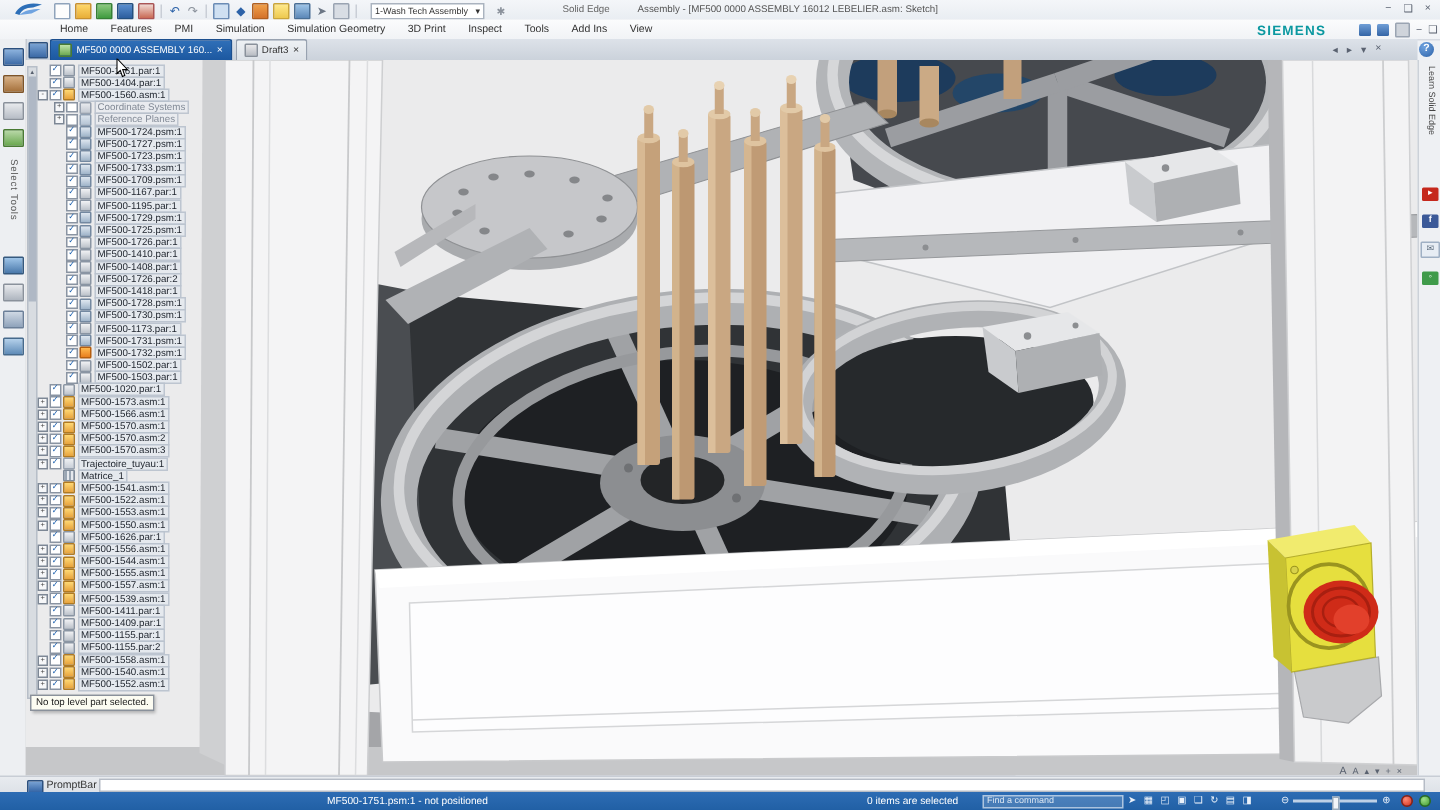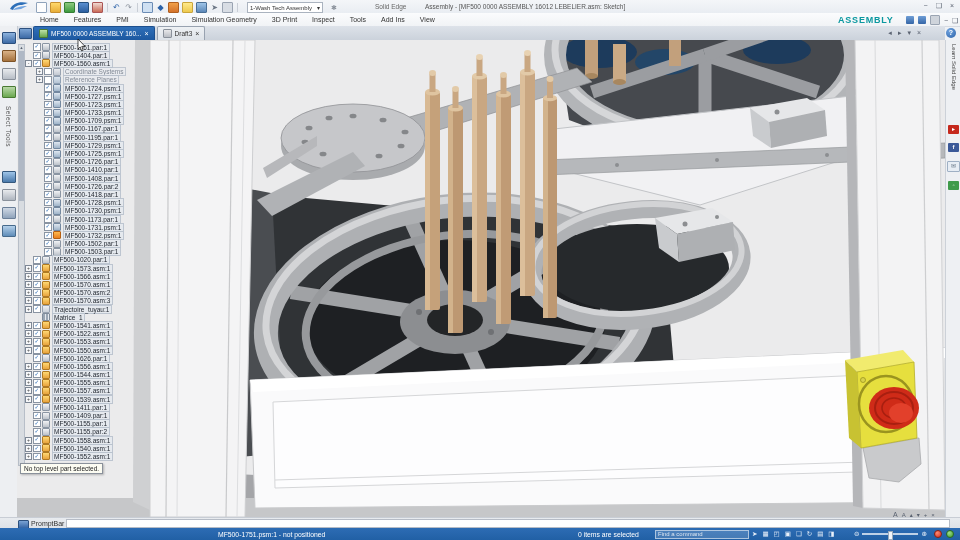--- a/index.html
+++ b/index.html
@@ -174,21 +174,21 @@
         <span class="rtab">Features</span>
         <span class="rtab">PMI</span>
         <span class="rtab">Simulation</span>
         <span class="rtab">Simulation Geometry</span>
         <span class="rtab">3D Print</span>
         <span class="rtab">Inspect</span>
         <span class="rtab">Tools</span>
         <span class="rtab">Add Ins</span>
         <span class="rtab">View</span>
       </div>
-  <span id="siemens-logo">ASSEMBLY</span>
+  <span id="siemens-logo">SIEMENS</span>
   <div id="sec-controls">
         <span class="layers-icon"></span>
         <span class="layers-alt-icon"></span>
         <span class="panel-icon"></span>
         <span class="sec-ic">−</span>
         <span class="sec-ic">❑</span>
       </div>
 </div>
 
 <div id="tabbar">

